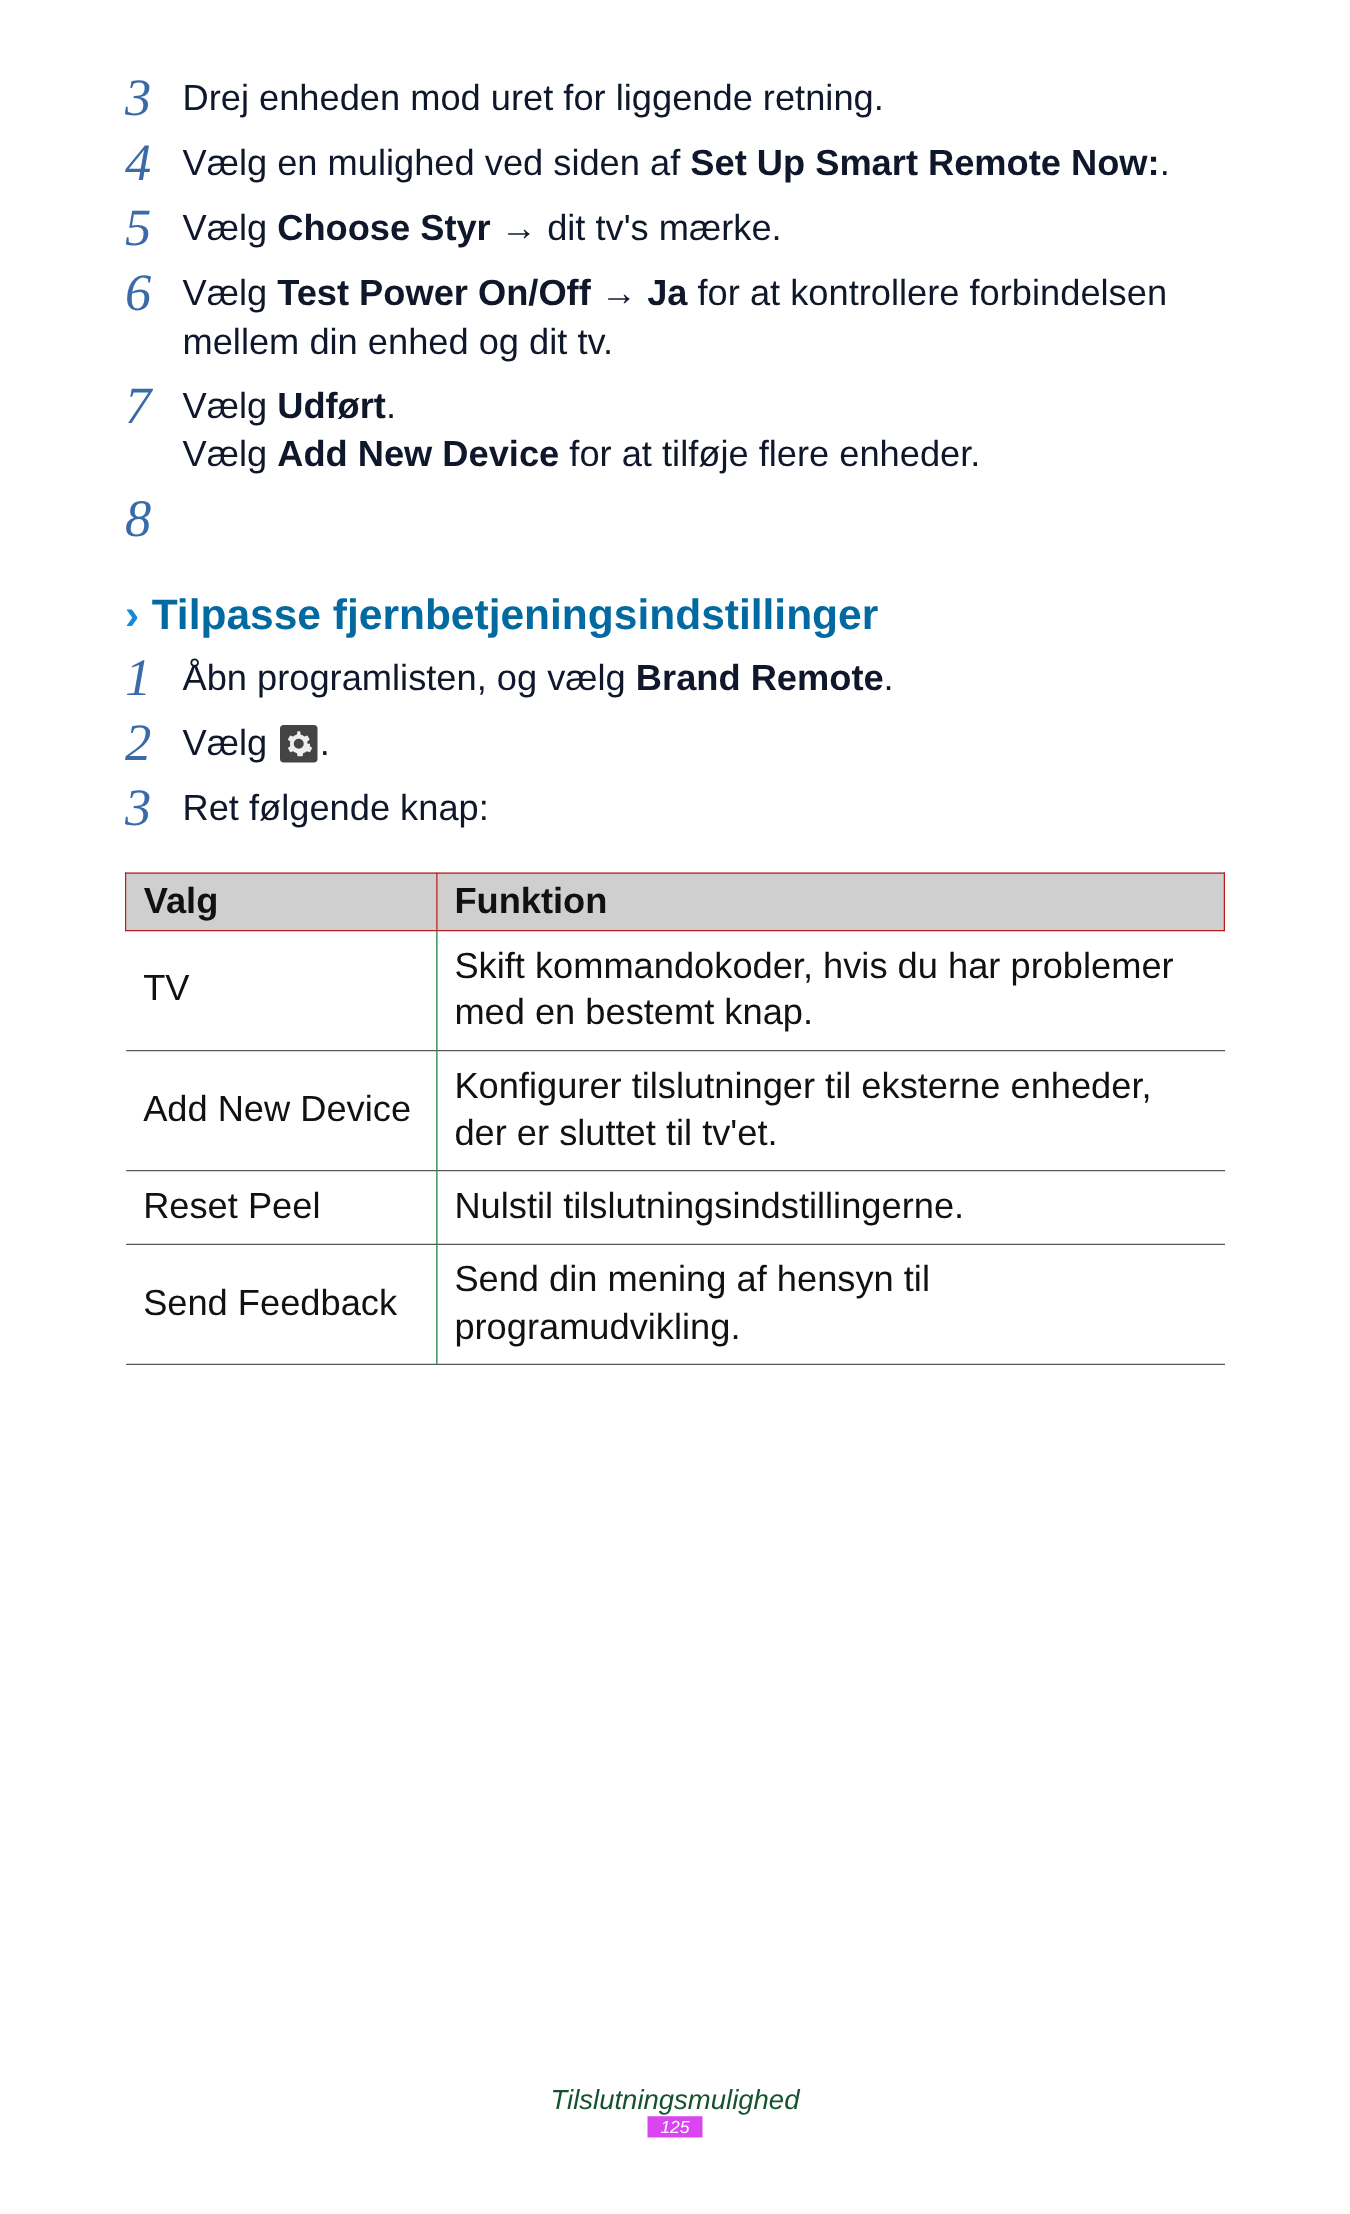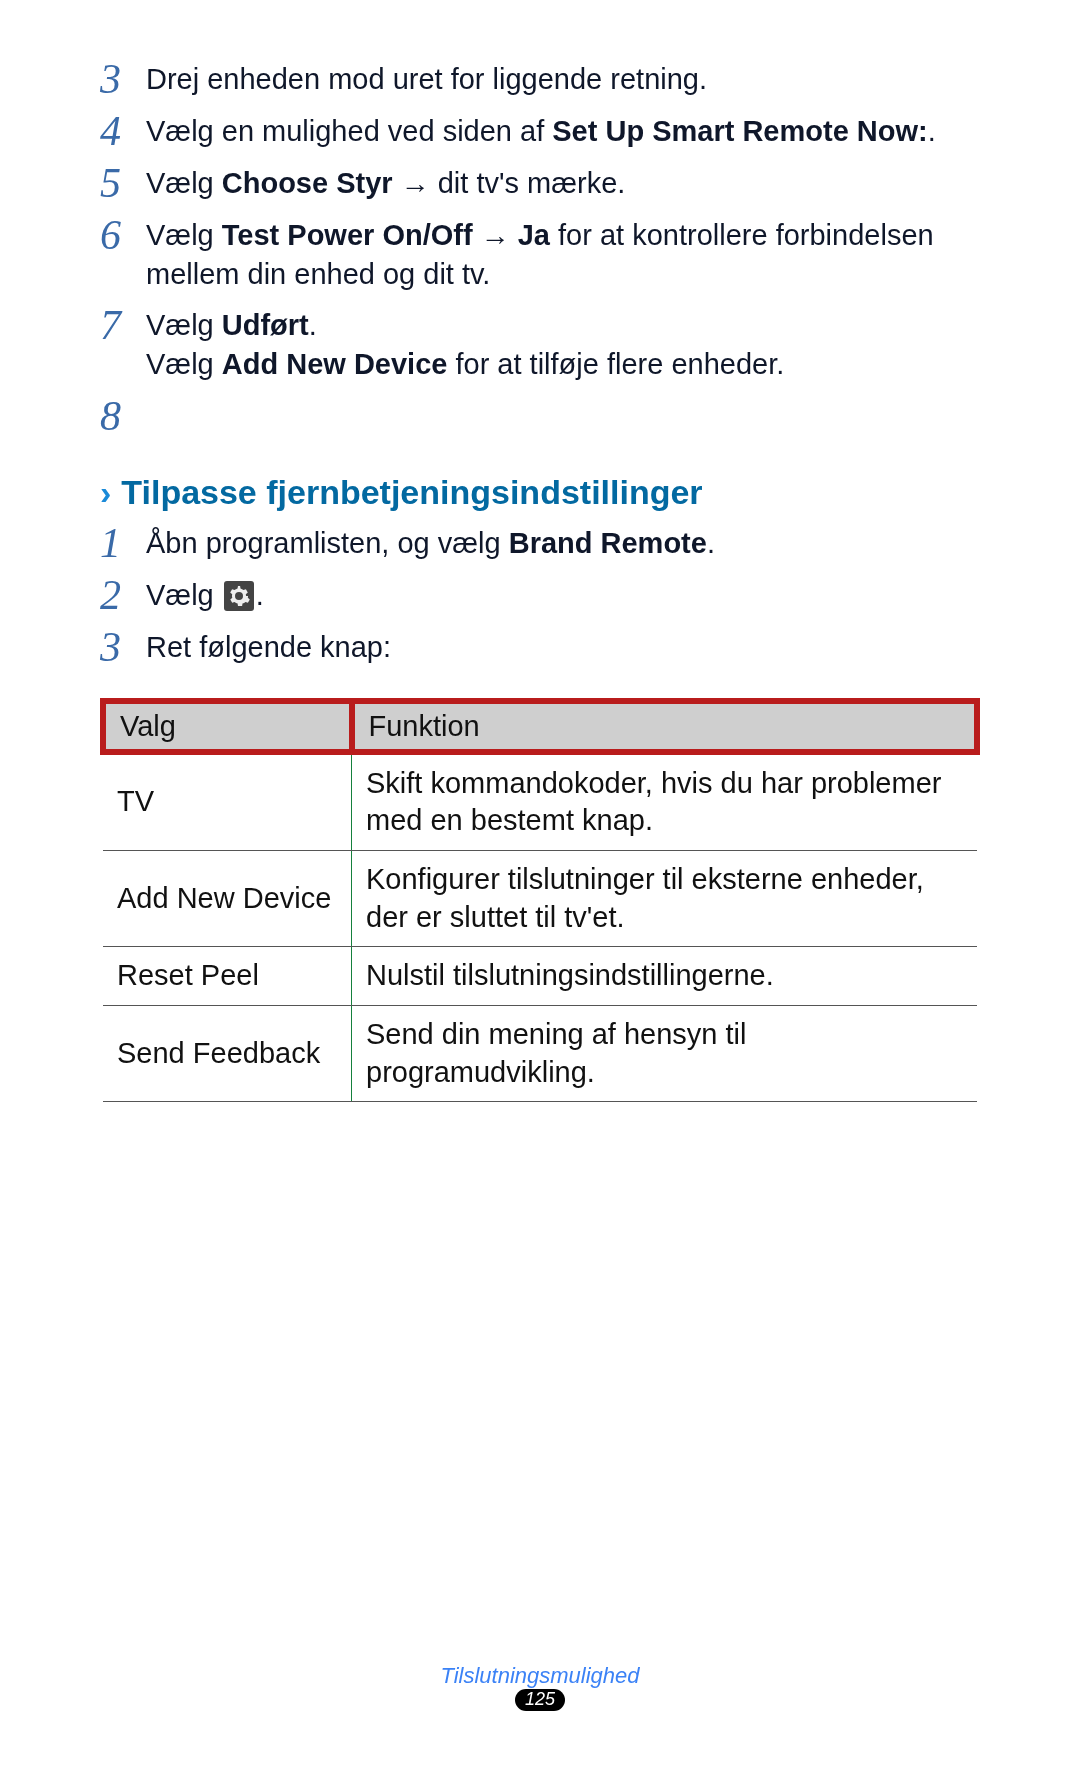--- a/index.html
+++ b/index.html
@@ -83,23 +83,23 @@
   }
   table.opts {
     width: 100%;
     border-collapse: collapse;
     margin-top: 10px;
     font-size: 29px;
     color: #111;
   }
   table.opts th {
     background: #cfcfcf;
-    border: 6px solid #b91c1c;
+    border: 1px solid #b91c1c;
     text-align: left;
-    font-weight: 400;
+    font-weight: 700;
     padding: 6px 14px;
   }
   table.opts td {
     border-left: none;
     border-right: none;
     border-top: 1px solid #555;
     border-bottom: 1px solid #555;
     padding: 10px 14px;
     line-height: 1.3;
     vertical-align: middle;
@@ -111,31 +111,31 @@
   }
   .footer {
     position: absolute;
     bottom: 60px;
     left: 0;
     width: 100%;
     text-align: center;
   }
   .footer-txt {
     font-style: italic;
-    color: #3b82f6;
+    color: #14532d;
     font-size: 22px;
   }
   .footer-num {
     display: inline-block;
-    background: #000000;
+    background: #d946ef;
     color: #fff;
     font-style: italic;
-    font-size: 18px;
+    font-size: 14px;
     padding: 0 10px;
-    border-radius: 12px;
+    border-radius: 0;
     line-height: 1.2;
   }
 </style>
 </head>
 <body>
 
 <div class="page">
 
   <div class="steps" id="steps-a">
       <div class="step">

